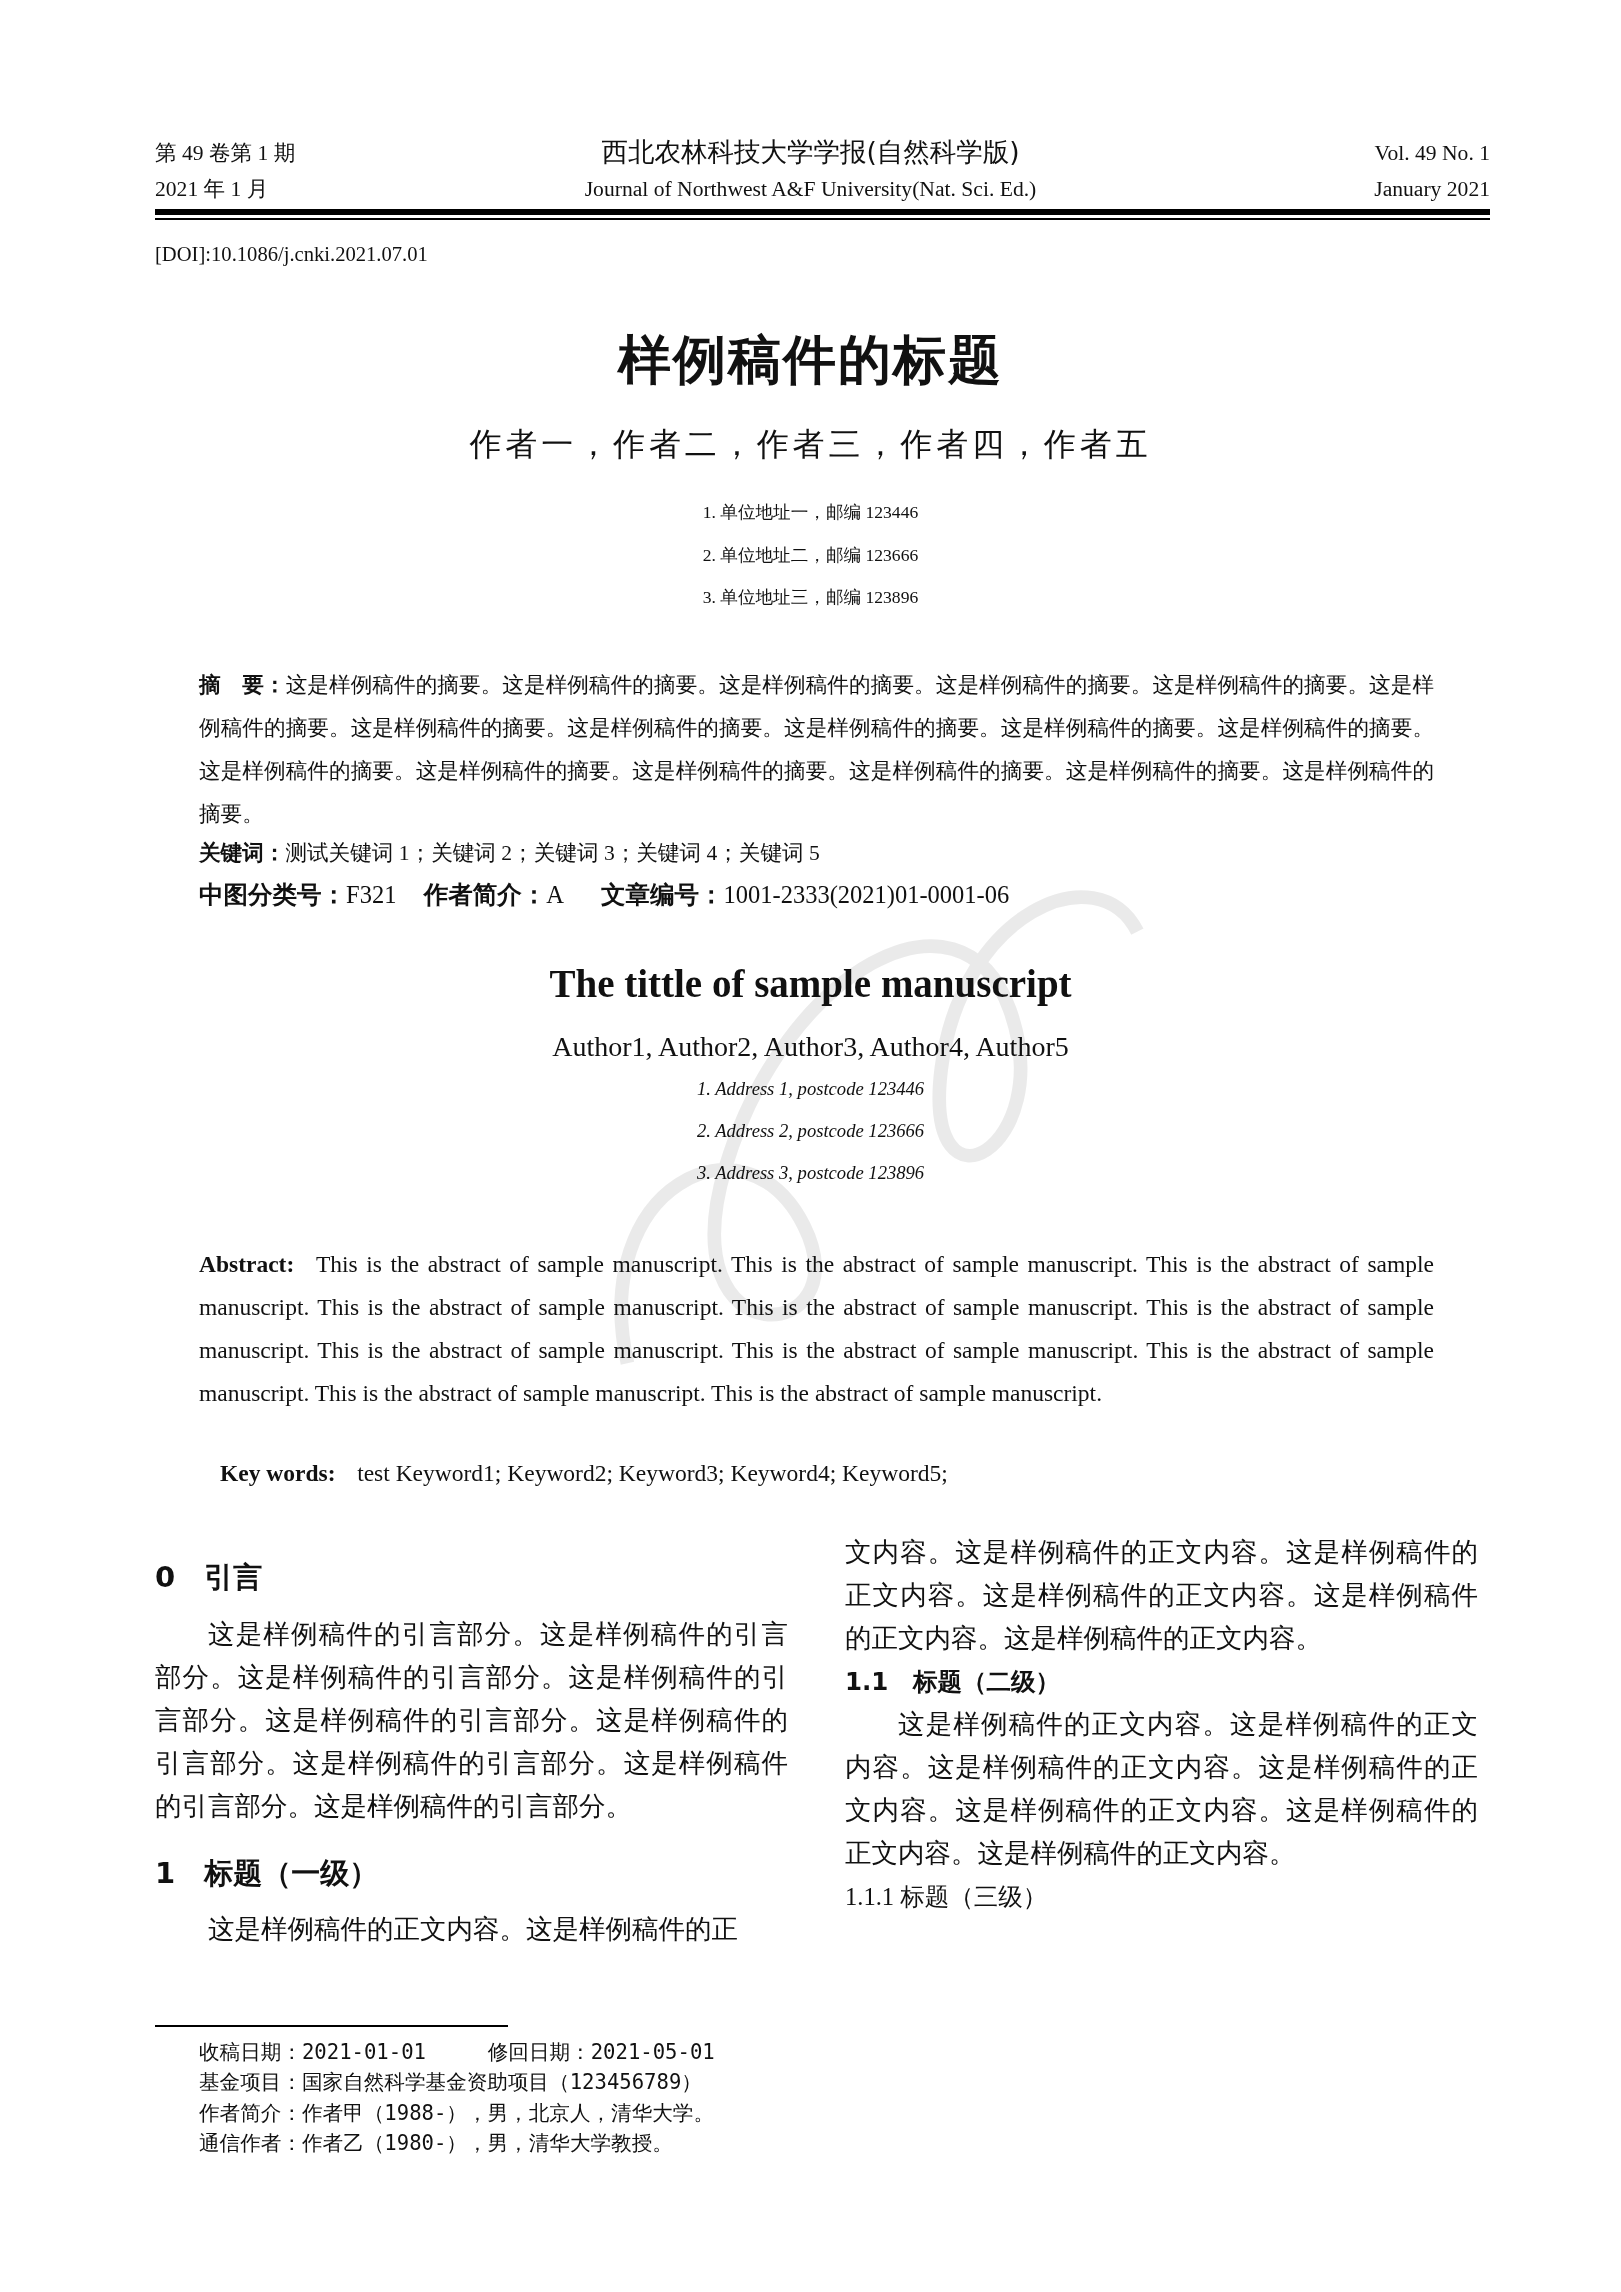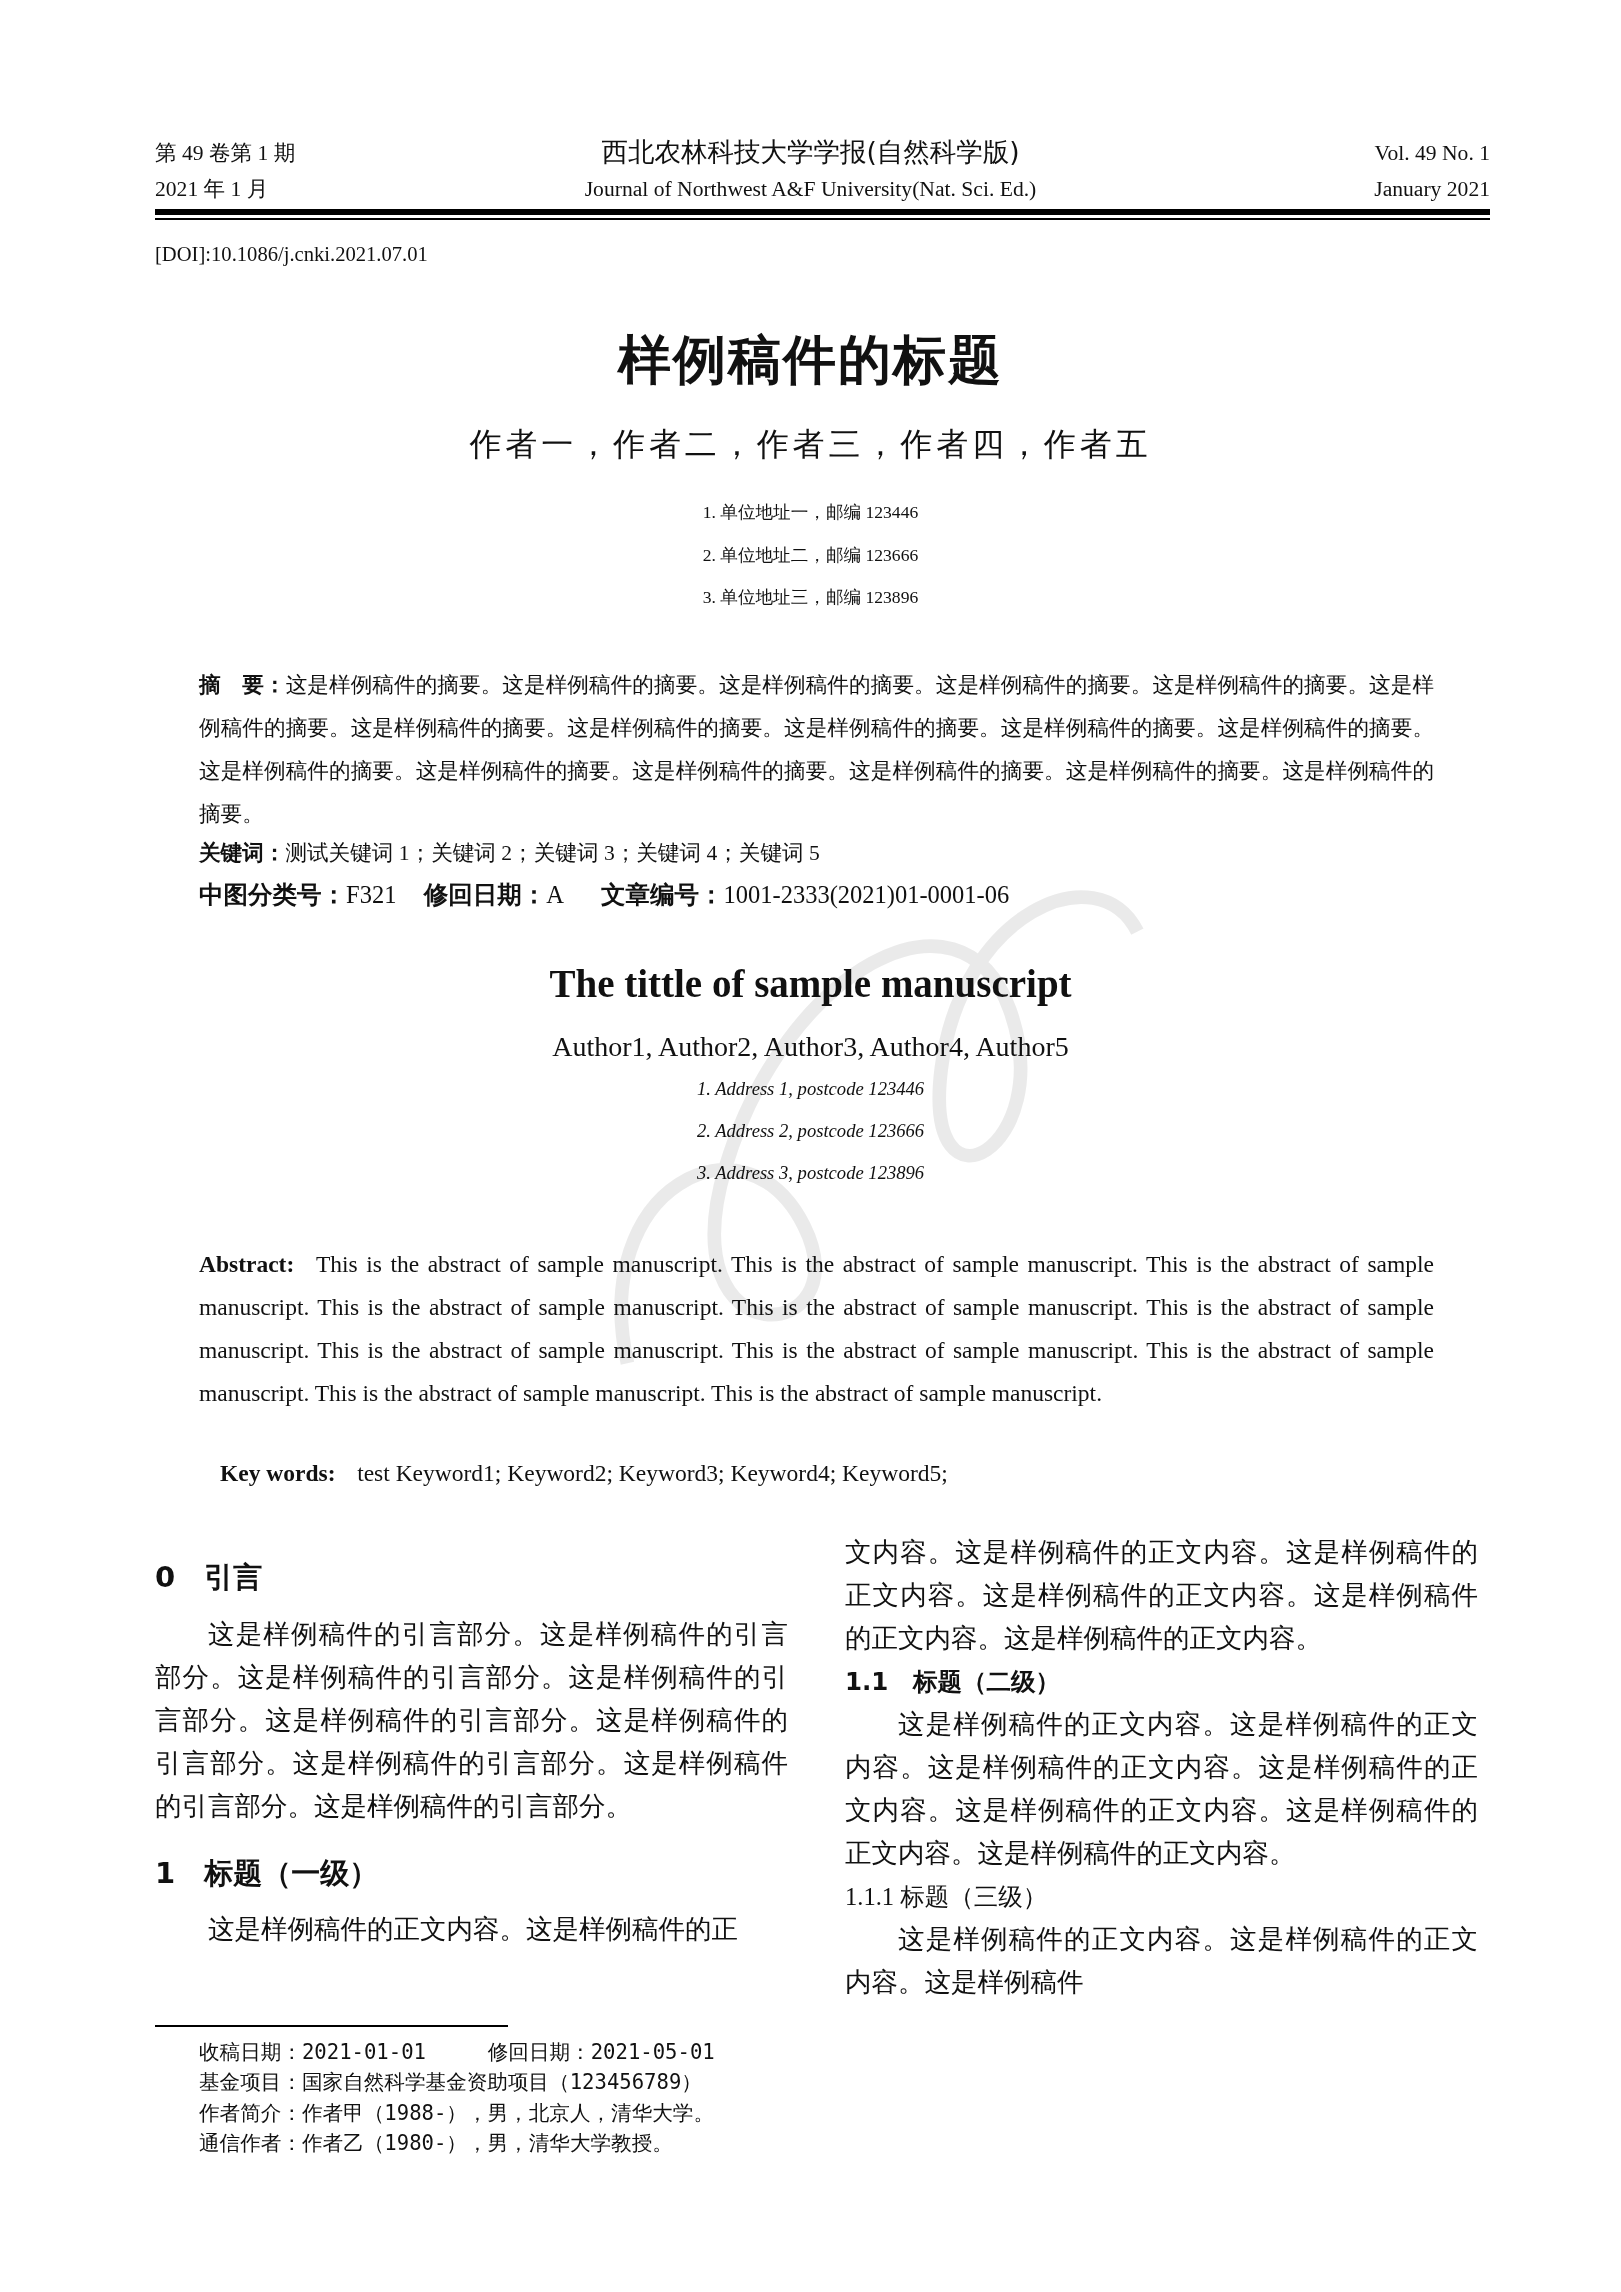--- a/index.html
+++ b/index.html
@@ -63,21 +63,21 @@
 <div class="abs aff-cn serif" style="top:543px;">2. 单位地址二，邮编 123666</div>
 <div class="abs aff-cn serif" style="top:585px;">3. 单位地址三，邮编 123896</div>
 
 <div class="abs abs-cn serif">
   <span class="lbl-b sans">摘　要：</span><span>这是样例稿件的摘要。这是样例稿件的摘要。这是样例稿件的摘要。这是样例稿件的摘要。这是样例稿件的摘要。这是样例稿件的摘要。这是样例稿件的摘要。这是样例稿件的摘要。这是样例稿件的摘要。这是样例稿件的摘要。这是样例稿件的摘要。这是样例稿件的摘要。这是样例稿件的摘要。这是样例稿件的摘要。这是样例稿件的摘要。这是样例稿件的摘要。这是样例稿件的摘要。</span>
 </div>
 <div class="abs kw-cn serif">
   <span class="lbl-b sans">关键词：</span><span>测试关键词 1；关键词 2；关键词 3；关键词 4；关键词 5</span>
 </div>
 <div class="abs clc serif">
-  <span class="lbl-b sans">中图分类号：</span><span>F321</span><span style="display:inline-block;width:27.4px;"></span><span class="lbl-b sans">修回日期：</span><span>A</span><span style="display:inline-block;width:37px;"></span><span class="lbl-b sans">文章编号：</span><span>1001-2333(2021)01-0001-06</span>
+  <span class="lbl-b sans">中图分类号：</span><span>F321</span><span style="display:inline-block;width:27.4px;"></span><span class="lbl-b sans">作者简介：</span><span>A</span><span style="display:inline-block;width:37px;"></span><span class="lbl-b sans">文章编号：</span><span>1001-2333(2021)01-0001-06</span>
 </div>
 
 <div class="abs title-en serif">The tittle of sample manuscript</div>
 <div class="abs authors-en serif">Author1, Author2, Author3, Author4, Author5</div>
 <div class="abs aff-en serif" style="top:1078px;">1. Address 1, postcode 123446</div>
 <div class="abs aff-en serif" style="top:1120px;">2. Address 2, postcode 123666</div>
 <div class="abs aff-en serif" style="top:1162px;">3. Address 3, postcode 123896</div>
 
 <div class="abs abs-en serif">
   <span class="lbl-b">Abstract:</span><span style="display:inline-block;width:21.6px;"></span><span>This is the abstract of sample manuscript. This is the abstract of sample manuscript. This is the abstract of sample manuscript. This is the abstract of sample manuscript. This is the abstract of sample manuscript. This is the abstract of sample manuscript. This is the abstract of sample manuscript. This is the abstract of sample manuscript. This is the abstract of sample manuscript. This is the abstract of sample manuscript. This is the abstract of sample manuscript.</span>
@@ -91,21 +91,20 @@
   <div class="para">这是样例稿件的引言部分。这是样例稿件的引言部分。这是样例稿件的引言部分。这是样例稿件的引言部分。这是样例稿件的引言部分。这是样例稿件的引言部分。这是样例稿件的引言部分。这是样例稿件的引言部分。这是样例稿件的引言部分。</div>
   <div class="h1 sans" style="margin-top:24px;margin-bottom:13.7px;">1　标题（一级）</div>
   <div class="para">这是样例稿件的正文内容。这是样例稿件的正</div>
 </div>
 
 <div class="abs col col-r serif" style="top:1531px;">
   <div style="text-align:justify;">文内容。这是样例稿件的正文内容。这是样例稿件的正文内容。这是样例稿件的正文内容。这是样例稿件的正文内容。这是样例稿件的正文内容。</div>
   <div class="h2 sans">1.1　标题（二级）</div>
   <div class="para">这是样例稿件的正文内容。这是样例稿件的正文内容。这是样例稿件的正文内容。这是样例稿件的正文内容。这是样例稿件的正文内容。这是样例稿件的正文内容。这是样例稿件的正文内容。</div>
   <div class="h3">1.1.1  标题（三级）</div>
-  <div class="para">这是样例稿件的正文内容。这是样例稿件的正文内容。这是样例稿件</div>
 </div>
 
 <div class="fn-rule"></div>
 <div class="abs fn" style="top:2037px;">收稿日期：2021-01-01　　　修回日期：2021-05-01</div>
 <div class="abs fn" style="top:2067px;">基金项目：国家自然科学基金资助项目（123456789）</div>
 <div class="abs fn" style="top:2098px;">作者简介：作者甲（1988-），男，北京人，清华大学。</div>
 <div class="abs fn" style="top:2128px;">通信作者：作者乙（1980-），男，清华大学教授。</div>
 
 
 </body></html>

